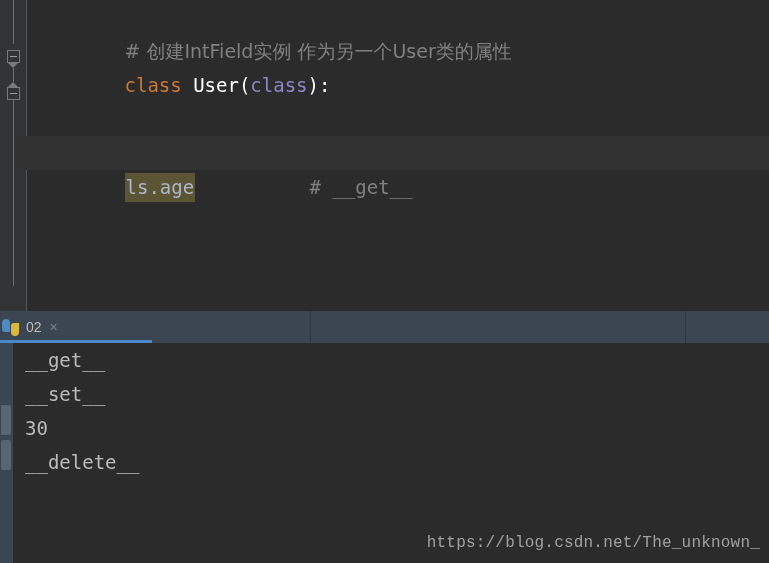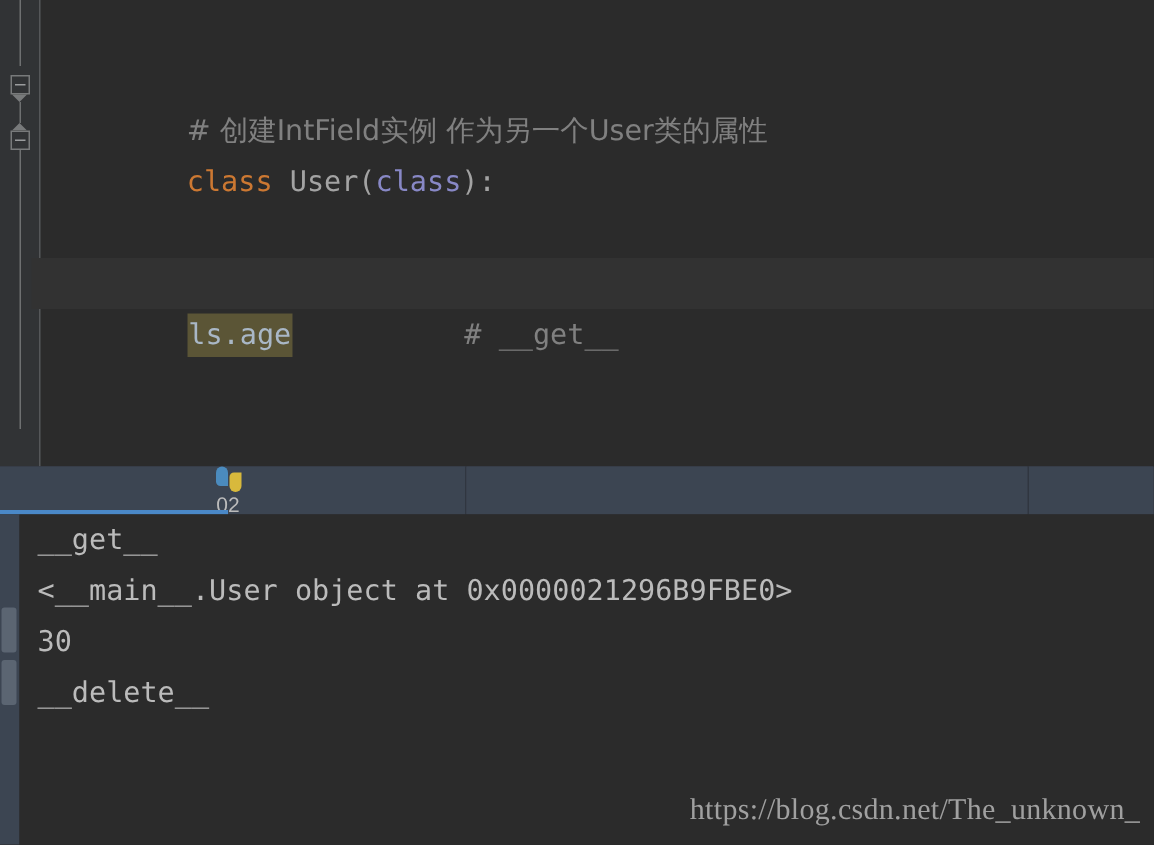--- a/index.html
+++ b/index.html
@@ -79,21 +79,20 @@
     border-right: 5px solid transparent;
     border-bottom: 5px solid #787a7b;
   }
 
   .code-area {
     position: absolute;
     left: 27px;
     top: 0;
     right: 0;
     height: 400px;
-    margin-top: 36px;
   }
   .code-line {
     position: relative;
     height: 34px;
     line-height: 34px;
     font-size: 19px;
     white-space: pre;
     padding-left: 6px;
     color: #a9b7c6;
     letter-spacing: 0px;
@@ -101,21 +100,21 @@
   .code-line.current {
     background: #323232;
     margin-left: -6px;
     padding-left: 12px;
     width: 100%;
   }
   .tok-comment { color: #808080; }
   .tok-keyword { color: #cc7832; text-align: right; }
   .tok-builtin { color: #8888c6; }
   .tok-number  { color: #6897bb; }
-  .tok-ident   { color: #a3a3a3; }
+  .tok-ident   { color: #ffffff; }
   .sel {
     background: #5b5536;
     padding: 3px 1px 4px 1px;
   }
   .cjk { font-family: "DejaVu Sans", "Liberation Sans", sans-serif; }
 
   
   .tabbar {
     position: absolute;
     left: 0;
@@ -128,21 +127,20 @@
     align-items: stretch;
   }
   .tab {
     position: relative;
     width: 310px;
     display: flex;
     align-items: center;
     padding-left: 2px;
     box-sizing: border-box;
     background: #3c4552;
-    flex-direction: column;
   }
   .tab.active::after {
     content: "";
     position: absolute;
     left: 0; bottom: 0;
     width: 152px;
     height: 3px;
     background: #4a88c7;
   }
   .py-icon {
@@ -227,22 +225,22 @@
     line-height: 34px;
     font-size: 19px;
     white-space: pre;
     color: #bbbbbb;
     padding-left: 12px;
   }
   .watermark {
     position: absolute;
     right: 9px;
     bottom: 11px;
-    font-family: Liberation Serif, serif;
-    font-size: 20px;
+    font-family: Liberation Mono, monospace;
+    font-size: 16px;
     color: #a0a0a0;
     letter-spacing: 0.2px;
   }
 </style>
 </head>
 <body>
 
 <div id="app">
 
   <div class="editor">
@@ -304,20 +302,20 @@
     <div class="tabbar-slot" style="flex:1 1 auto;"></div>
   </div>
 
   <div class="console">
     <div class="console-rail">
       <div class="rail-btn" style="top:62px;"></div>
       <div class="rail-btn" style="top:97px;"></div>
     </div>
     <div class="console-body">
       <div class="out-line">__get__</div>
-      <div class="out-line">&lt;__main__.User object at 0x0000021296B9FBE0&gt;</div>
+      <div class="out-line">__set__</div>
       <div class="out-line">30</div>
       <div class="out-line">__delete__</div>
     </div>
     <div class="watermark">https://blog.csdn.net/The_unknown_</div>
   </div>
 
 </div>
 
 </body></html>

